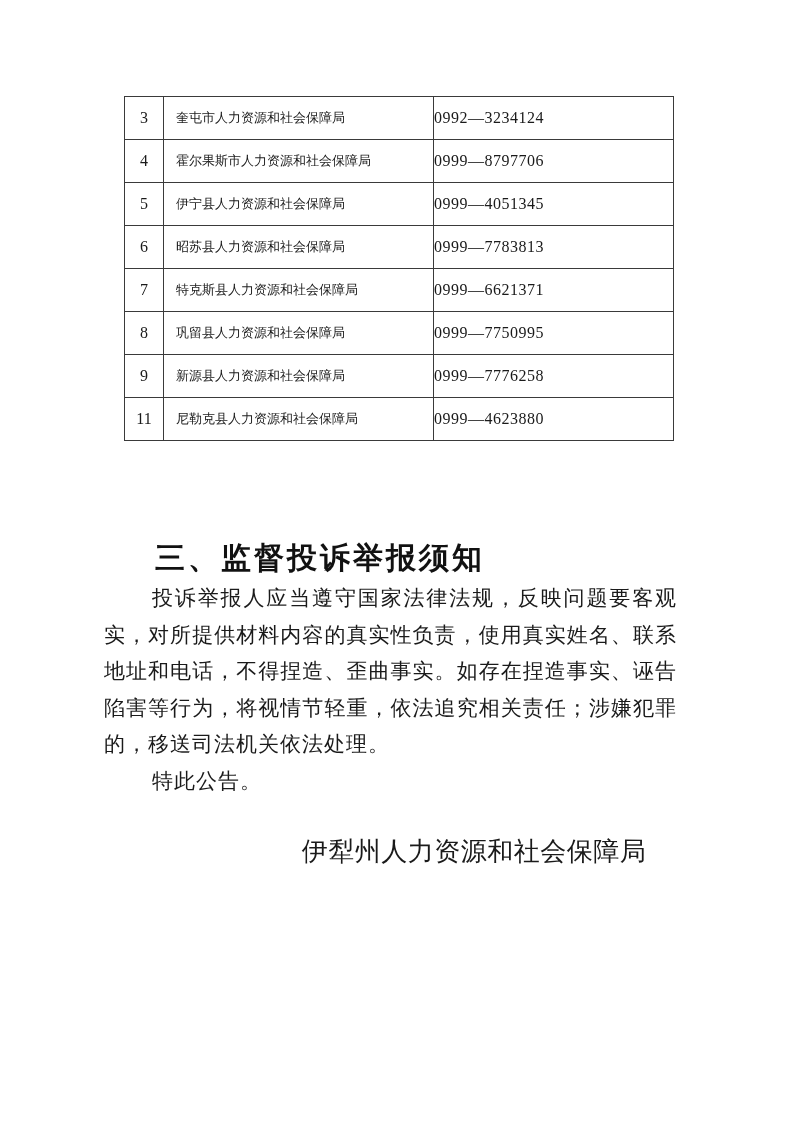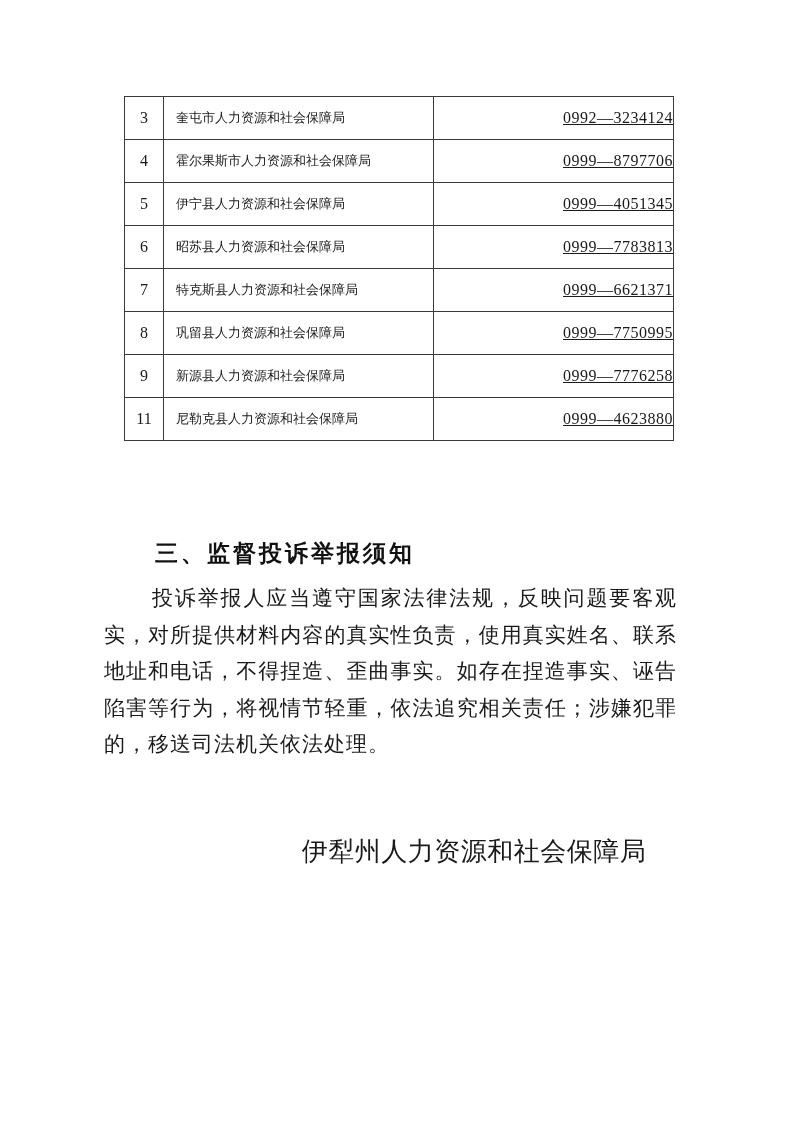--- a/index.html
+++ b/index.html
@@ -40,33 +40,32 @@
   .contact-table col.c-phone { width: 240px; }
   .contact-table td.idx {
     text-align: center;
   }
   .contact-table td.name {
     text-align: left;
     padding-left: 12px;
     font-size: 13px;
   }
   .contact-table td.phone {
-    text-align: right;
+    text-align: left;
     letter-spacing: 0.5px;
-    text-decoration: underline;
   }
 
   
   .section-heading {
     position: absolute;
     left: 155px;
     top: 538px;
     font-family: Liberation Serif, serif;
     font-weight: bold;
-    font-size: 23px;
+    font-size: 30px;
     letter-spacing: 3px;
     color: #111;
     white-space: nowrap;
   }
 
   
   .body-text {
     position: absolute;
     left: 104px;
     top: 580px;
@@ -162,19 +161,20 @@
   </table>
 
   <div class="section-heading">三、监督投诉举报须知</div>
 
   <div class="body-text">
     <div class="line fill indent">投诉举报人应当遵守国家法律法规，反映问题要客观真</div>
     <div class="line fill">实，对所提供材料内容的真实性负责，使用真实姓名、联系</div>
     <div class="line fill">地址和电话，不得捏造、歪曲事实。如存在捏造事实、诬告</div>
     <div class="line fill">陷害等行为，将视情节轻重，依法追究相关责任；涉嫌犯罪</div>
     <div class="line">的，移送司法机关依法处理。</div>
+    <div class="line indent">特此公告。</div>
   </div>
 
   <div class="signature-block">
     <div class="sig-line">伊犁州人力资源和社会保障局</div>
   </div>
 
 </div>
 
 </body></html>

